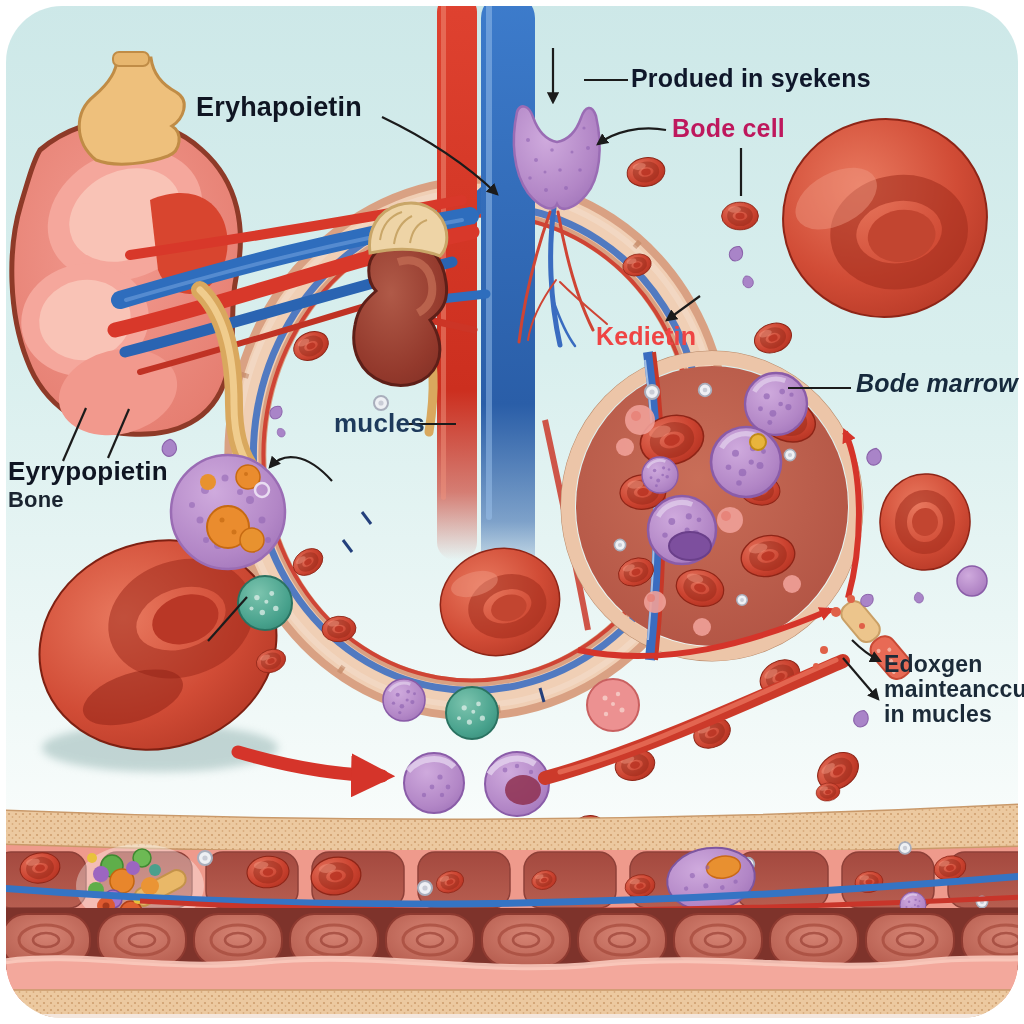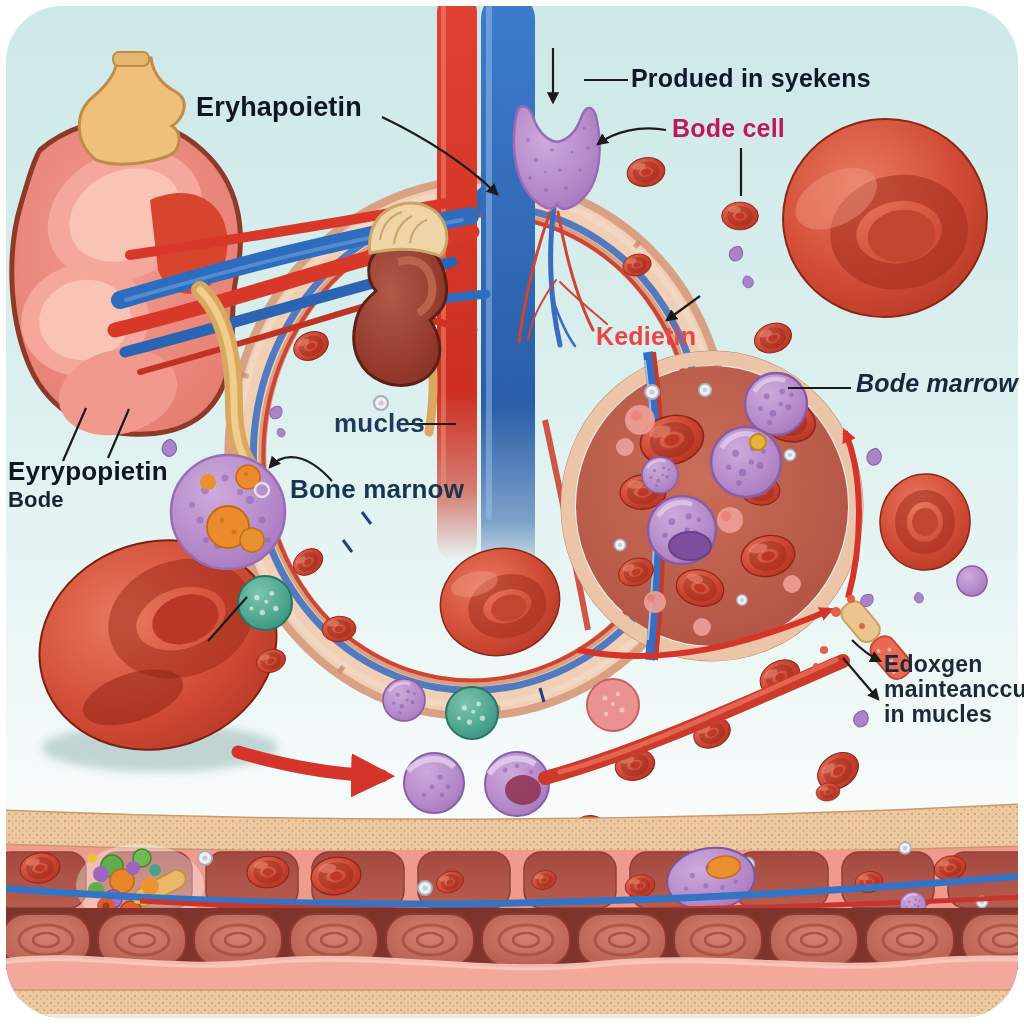--- a/index.html
+++ b/index.html
@@ -533,22 +533,21 @@
       <path d="M843,658 L878,699" marker-end="url(#mBlk)"></path>
     </g>
   </g>
 </svg>
 
 <div class="lbl big" style="left:196px;top:92px;font-size:27px;"><span>Eryhapoietin</span></div>
 <div class="lbl" style="left:631px;top:64px;font-size:25px;color:#0f172a;"><span>Produed in syekens</span></div>
 <div class="lbl" style="left:672px;top:114px;font-size:25px;color:#be185d;"><span>Bode cell</span></div>
 <div class="lbl" style="left:596px;top:322px;font-size:25px;color:#ef4444;"><span>Kedietin</span></div>
 <div class="lbl" style="left:334px;top:408px;font-size:26px;color:#1e3a5c;"><span>mucles</span></div>
-<div class="lbl" style="left:290px;top:474px;font-size:26px;color:#17354f;"><span>Bone marnow</span></div>
 <div class="lbl big" style="left:8px;top:456px;font-size:26px;"><span>Eyrypopietin</span></div>
-<div class="lbl" style="left:8px;top:487px;font-size:22px;font-weight:700;color:#1a2430;"><span>Bode</span></div>
+<div class="lbl" style="left:8px;top:487px;font-size:22px;font-weight:700;color:#1a2430;"><span>Bone</span></div>
 <div class="lbl" style="left:856px;top:369px;font-size:25px;color:#16293c;font-style:italic;"><span>Bode marrow</span></div>
 <div class="lbl" style="left:884px;top:652px;font-size:23px;color:#1b2a38;">
   <span class="ln">Edoxgen</span>
   <span class="ln">mainteanccun</span>
   <span class="ln">in mucles</span>
 </div>
 </div>
 
 </body></html>

